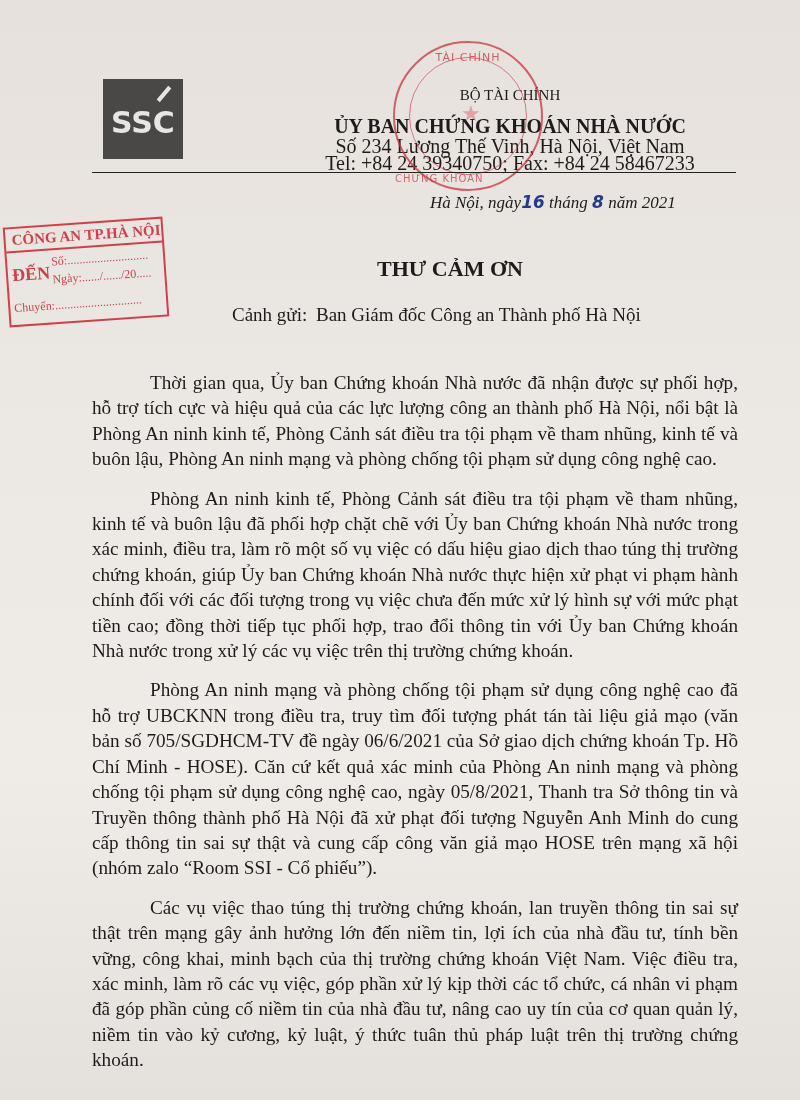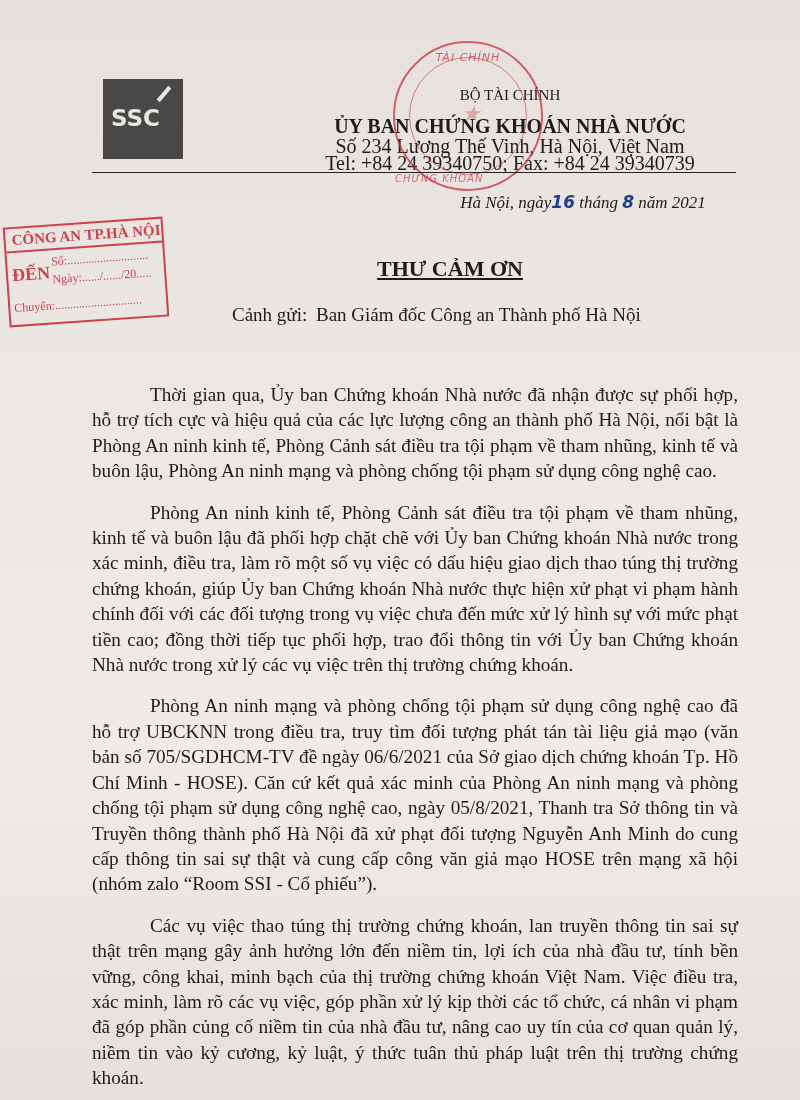--- a/index.html
+++ b/index.html
@@ -13,50 +13,50 @@
     .page { position: absolute; left: 0; top: 0; width: 800px; height: 1100px; }
 
     
     .logo {
       position: absolute; left: 103px; top: 79px; width: 80px; height: 80px;
       background: #4a4847;
     }
     .logo-text {
       position: absolute; left: 8px; top: 26px;
       font-family: "DejaVu Sans", sans-serif; font-weight: bold;
-      font-size: 23px; color: #e8e6e2; letter-spacing: 0px;
+      font-size: 30px; color: #e8e6e2; letter-spacing: 0px;
     }
     .logo-accent {
       position: absolute; left: 59px; top: 6px; width: 4px; height: 18px;
       background: #e8e6e2; transform: rotate(40deg);
     }
     .header-block {
       position: absolute; left: 290px; top: 84px; width: 440px; text-align: center;
     }
     .ministry { font-size: 15px; line-height: 22px; }
     .org { font-size: 20px; font-weight: bold; line-height: 24px; margin-top: 8px; }
     .address, .contact { font-size: 20px; line-height: 17px; }
     .header-rule {
       position: absolute; left: 92px; top: 172px; width: 644px; height: 1px;
       background: #222;
     }
     .date-line {
-      position: absolute; left: 430px; top: 192px; width: 306px; text-align: center;
+      position: absolute; left: 430px; top: 192px; width: 306px; text-align: left;
       font-style: italic; font-size: 17px;
     }
     .date-hand {
       font-family: "DejaVu Sans", sans-serif; font-style: italic; font-weight: bold;
       color: #243a8a; font-size: 17px;
     }
 
     
     .seal {
       position: absolute; left: 393px; top: 41px; width: 150px; height: 150px;
       border-radius: 50%; border: 2px solid rgba(200,50,60,0.75);
-      box-sizing: border-box; pointer-events: none; font-style: italic;
+      box-sizing: border-box; pointer-events: none;
     }
     .seal-inner {
       position: absolute; left: 14px; top: 14px; right: 14px; bottom: 14px;
       border-radius: 50%; border: 1.5px solid rgba(200,50,60,0.6);
     }
     .seal-top {
       position: absolute; left: 0; width: 100%; top: 8px; text-align: center;
       font-family: "DejaVu Sans", sans-serif; font-size: 11px; color: rgba(200,50,60,0.75);
       letter-spacing: 1px;
     }
@@ -83,50 +83,50 @@
     .rstamp-den {
       position: absolute; left: 4px; top: 12px; font-weight: bold; font-size: 18px;
     }
     .rstamp-so { position: absolute; left: 44px; top: 4px; font-size: 12px; }
     .rstamp-ngay { position: absolute; left: 44px; top: 22px; font-size: 12px; }
     .rstamp-chuyen { position: absolute; left: 4px; top: 48px; font-size: 12px; }
 
     
     .title {
       position: absolute; left: 0; top: 256px; width: 800px; padding-left: 100px; box-sizing: border-box;
-      text-align: center; font-size: 22px; font-weight: bold; text-decoration: underline;
+      text-align: center; font-size: 22px; font-weight: bold;
     }
     .recipient {
       position: absolute; left: 232px; top: 304px; font-size: 19px; white-space: nowrap;
     }
     .recipient-label { display: inline-block; width: 70px; }
     .recipient-value { margin-left: 14px; margin-top: 28px; }
 
     
     .body {
       position: absolute; left: 92px; top: 366px; width: 646px;
       font-size: 19.2px; line-height: 25.4px; text-align: justify;
     }
-    .para { text-indent: 58px; margin: 16px 0 14px 0; }
+    .para { text-indent: 58px; margin: 4px 0 14px 0; }
   </style>
 </head>
 <body>
 
 <div class="page">
 
   <div class="logo">
     <div class="logo-accent"></div>
     <div class="logo-text">SSC</div>
   </div>
 
   <div class="header-block">
     <div class="ministry">BỘ TÀI CHÍNH</div>
     <div class="org">ỦY BAN CHỨNG KHOÁN NHÀ NƯỚC</div>
     <div class="address">Số 234 Lương Thế Vinh, Hà Nội, Việt Nam</div>
-    <div class="contact">Tel: +84 24 39340750;  Fax: +84 24 39340739</div>
+    <div class="contact">Tel: +84 24 39340750;  Fax: +84 24 58467233</div>
   </div>
 
   <div class="seal">
     <div class="seal-inner"></div>
     <div class="seal-top">TÀI CHÍNH</div>
     <div class="seal-star">★</div>
     <div class="seal-bottom">CHỨNG KHOÁN</div>
   </div>
 
   <div class="header-rule"></div>

